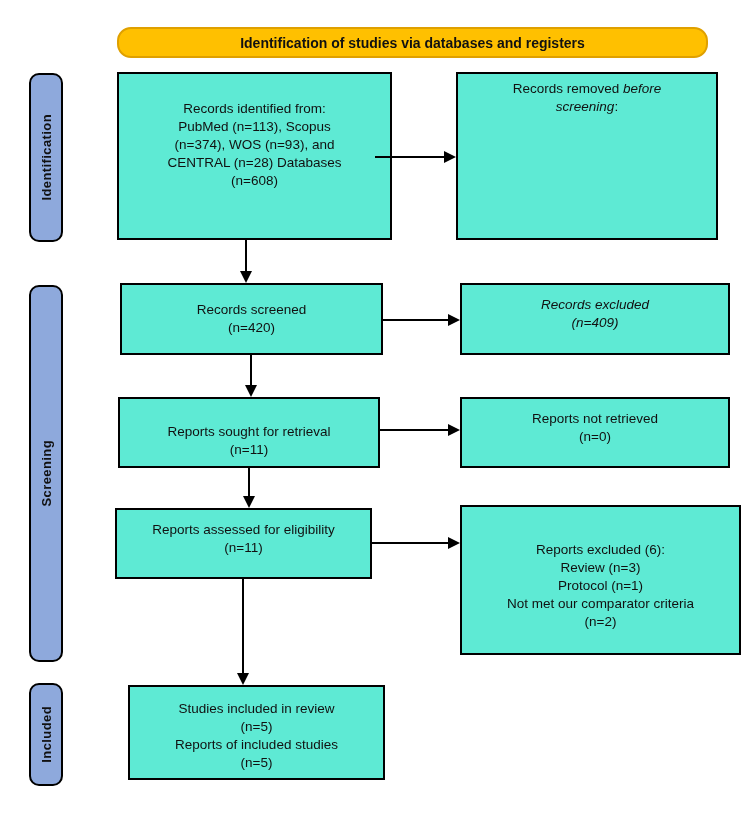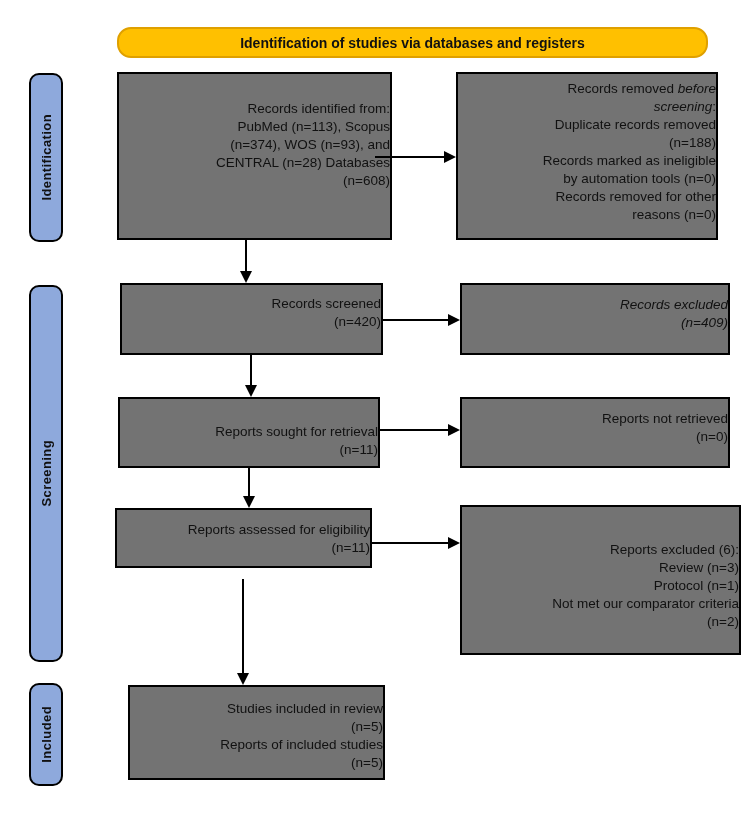--- a/index.html
+++ b/index.html
@@ -36,32 +36,32 @@
     letter-spacing:0.4px;
     white-space:nowrap;
   }
   .pill-identification{top:73px;height:169px;}
   .pill-screening{top:285px;height:377px;}
   .pill-included{top:683px;height:103px;}
   .box{
     position:absolute;
     box-sizing:border-box;
     border:2px solid #000000;
-    background:#737373;
-    text-align:right;
+    background:#5eead4;
+    text-align:center;
     font-size:13.5px;
     line-height:18px;
   }
   .box-identified{left:117px;top:72px;width:275px;height:168px;padding-top:26px;}
   .box-removed{left:456px;top:72px;width:262px;height:168px;padding-top:6px;}
-  .box-screened{left:120px;top:283px;width:263px;height:72px;padding-top:10px;}
+  .box-screened{left:120px;top:283px;width:263px;height:72px;padding-top:16px;}
   .box-excluded-screening{left:460px;top:283px;width:270px;height:72px;padding-top:11px;font-style:italic;}
   .box-sought{left:118px;top:397px;width:262px;height:71px;padding-top:24px;}
   .box-not-retrieved{left:460px;top:397px;width:270px;height:71px;padding-top:11px;}
-  .box-assessed{left:115px;top:508px;width:257px;height:60px;padding-top:11px;}
+  .box-assessed{left:115px;top:508px;width:257px;height:71px;padding-top:11px;}
   .box-excluded-eligibility{left:460px;top:505px;width:281px;height:150px;padding-top:34px;}
   .box-included{left:128px;top:685px;width:257px;height:95px;padding-top:13px;}
   .hline,.vline{position:absolute;background:#000000;}
   .hline{height:2px;}
   .vline{width:2px;}
   .head-right{
     position:absolute;width:0;height:0;
     border-top:6px solid transparent;
     border-bottom:6px solid transparent;
     border-left:12px solid #000000;
@@ -97,21 +97,20 @@
   </div>
 
   <div class="box box-removed">
     <div>
       <div>
         <span>Records removed </span><i>before</i>
       </div>
       <div>
         <i>screening</i><span>:</span>
       </div>
-      <div>Duplicate records removed<br>(n=188)<br>Records marked as ineligible<br>by automation tools (n=0)<br>Records removed for other<br>reasons (n=0)</div>
     </div>
   </div>
 
   <div class="box box-screened">
     <div>Records screened<br>(n=420)</div>
   </div>
 
   <div class="box box-excluded-screening">
     <div>Records excluded<br>(n=409)</div>
   </div>

